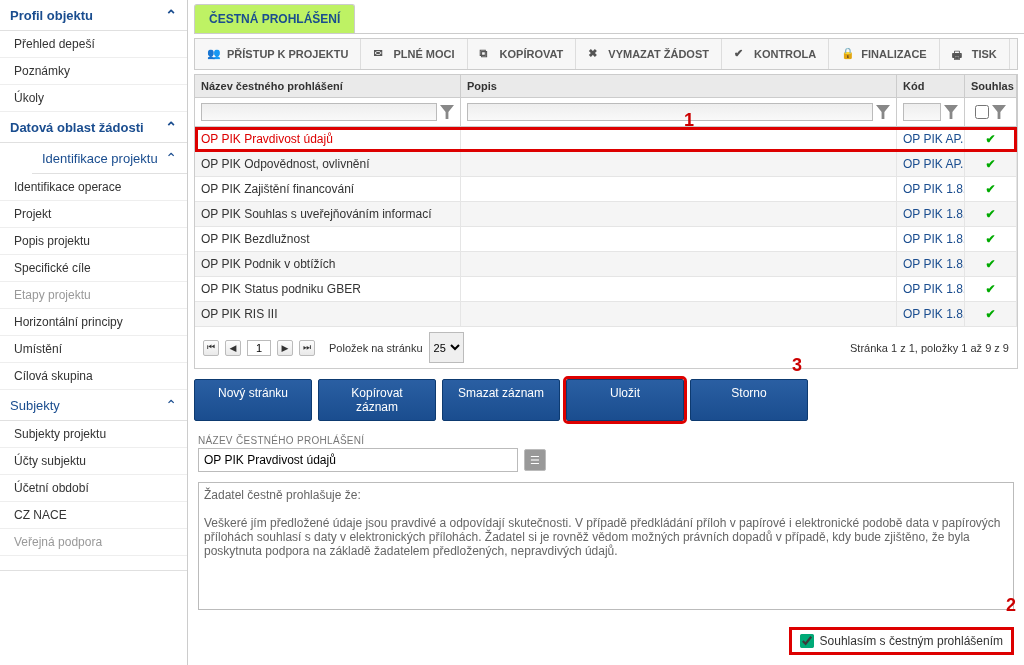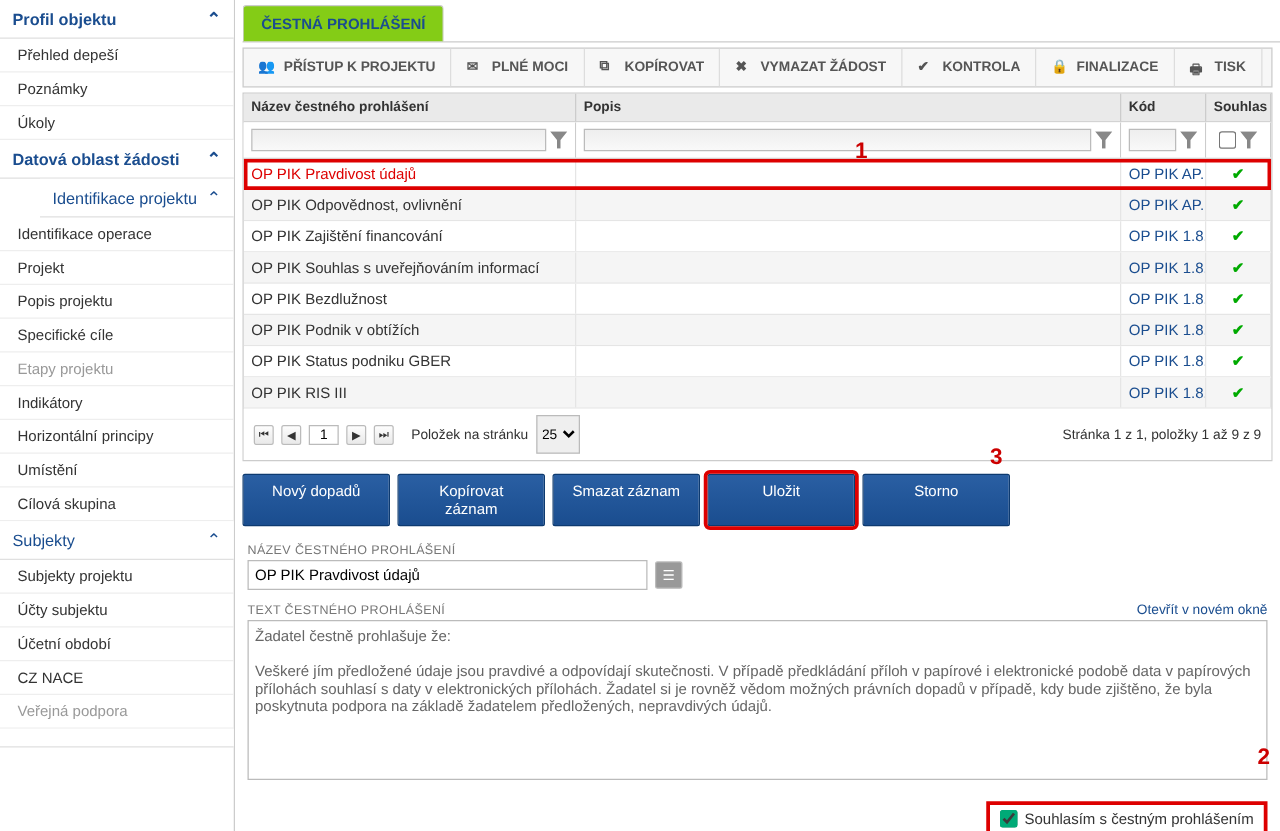--- a/index.html
+++ b/index.html
@@ -6,21 +6,21 @@
 body { font-family: Arial, sans-serif; font-size: 12px; color: #333; background: #fff; width: 1024px; height: 665px; overflow: hidden; }
 .container { display: flex; height: 100%; }
 .sidebar { width: 188px; border-right: 1px solid #ccc; background: #fff; }
 .side-header { display: flex; justify-content: space-between; align-items: center; padding: 7px 10px; font-weight: bold; color: #1a4d8f; font-size: 13px; cursor: pointer; background: #fff; border-bottom: 1px solid #e0e0e0; }
 .side-header .chev { font-size: 14px; }
 .side-item { padding: 6px 10px 6px 14px; color: #333; cursor: pointer; border-bottom: 1px solid #eee; font-size: 12px; }
 .side-item.sub { }
 .side-item.disabled { color: #999; }
 .main { flex: 1; display: flex; flex-direction: column; padding: 0; }
 .tab-bar { display: flex; border-bottom: 1px solid #ccc; margin: 4px 0 0 6px; }
-.tab { padding: 7px 14px; border: 1px solid #ccc; border-bottom: none; background: #84cc16; font-weight: bold; color: #1a4d8f; font-size: 12px; border-radius: 3px 3px 0 0; }
+.tab { padding: 7px 14px; border: 1px solid #ccc; border-bottom: none; background: #bef264; font-weight: bold; color: #1a4d8f; font-size: 12px; border-radius: 3px 3px 0 0; }
 .toolbar { display: flex; align-items: center; border: 1px solid #ccc; margin: 4px 6px 0 6px; background: #f7f7f7; }
 .tb-btn { display: flex; align-items: center; gap: 6px; padding: 8px 12px; border-right: 1px solid #ddd; color: #555; font-size: 11px; cursor: pointer; font-weight: bold; }
 .tb-btn .ico { width: 14px; height: 14px; display: inline-block; }
 .grid { margin: 4px 6px 0 6px; border: 1px solid #ccc; }
 .grid-header { display: flex; background: #eaeaea; border-bottom: 1px solid #ccc; }
 .grid-filter { display: flex; background: #fff; border-bottom: 1px solid #ccc; }
 .gh, .gf { padding: 5px 6px; font-size: 11px; font-weight: bold; color: #333; border-right: 1px solid #ccc; }
 .col-name { width: 266px; }
 .col-desc { flex: 1; }
 .col-code { width: 68px; }
@@ -80,21 +80,20 @@
 
     <div class="side-header" style="font-weight:normal;color:#1a4d8f;margin-left:32px;">
       <span>Identifikace projektu</span>
       <span class="chev">⌃</span>
     </div>
     <div class="side-item sub">Identifikace operace</div>
     <div class="side-item sub">Projekt</div>
     <div class="side-item sub">Popis projektu</div>
     <div class="side-item sub">Specifické cíle</div>
     <div class="side-item sub disabled">Etapy projektu</div>
-    <div class="side-item sub">Indikátory</div>
     <div class="side-item sub">Horizontální principy</div>
 
     <div class="side-item">Umístění</div>
     <div class="side-item">Cílová skupina</div>
 
     <div class="side-header" style="font-weight:normal;">
       <span>Subjekty</span>
       <span class="chev">⌃</span>
     </div>
     <div class="side-item sub">Subjekty projektu</div>
@@ -227,39 +226,35 @@
         <input class="pg-input" value="1" style="">
         <span class="pg-btn">▶</span>
         <span class="pg-btn">⏭</span>
         <span style="margin-left:8px;">Položek na stránku</span>
         <select class="pg-select"><option>25</option></select>
         <span class="pg-info">Stránka 1 z 1, položky 1 až 9 z 9</span>
       </div>
     </div>
 
     <div class="actions">
-      <div class="act-btn">Nový dopadů</div>
+      <div class="act-btn">Nový stránku</div>
       <div class="act-btn">Kopírovat záznam</div>
       <div class="act-btn">Smazat záznam</div>
       <div class="act-btn save">Uložit</div>
       <div class="act-btn">Storno</div>
     </div>
 
     <div class="form-area">
       <div class="form-label">NÁZEV ČESTNÉHO PROHLÁŠENÍ</div>
       <div class="form-row">
         <input class="form-input" value="OP PIK Pravdivost údajů" style="">
         <div class="picker-btn">
             <span>☰</span>
           </div>
       </div>
-      <div class="text-head">
-        <div class="form-label">TEXT ČESTNÉHO PROHLÁŠENÍ</div>
-        <span class="open-link">Otevřít v novém okně</span>
-      </div>
       <textarea class="textarea" id="ta" style="">Žadatel čestně prohlašuje že:
 
 Veškeré jím předložené údaje jsou pravdivé a odpovídají skutečnosti. V případě předkládání příloh v papírové i elektronické podobě data v papírových přílohách souhlasí s daty v elektronických přílohách. Žadatel si je rovněž vědom možných právních dopadů v případě, kdy bude zjištěno, že byla poskytnuta podpora na základě žadatelem předložených, nepravdivých údajů.</textarea>
     </div>
 
     <div class="agree-box">
       <label class="agree-inner">
         <input type="checkbox" checked="" style="">
         <span>Souhlasím s čestným prohlášením</span>
       </label>

